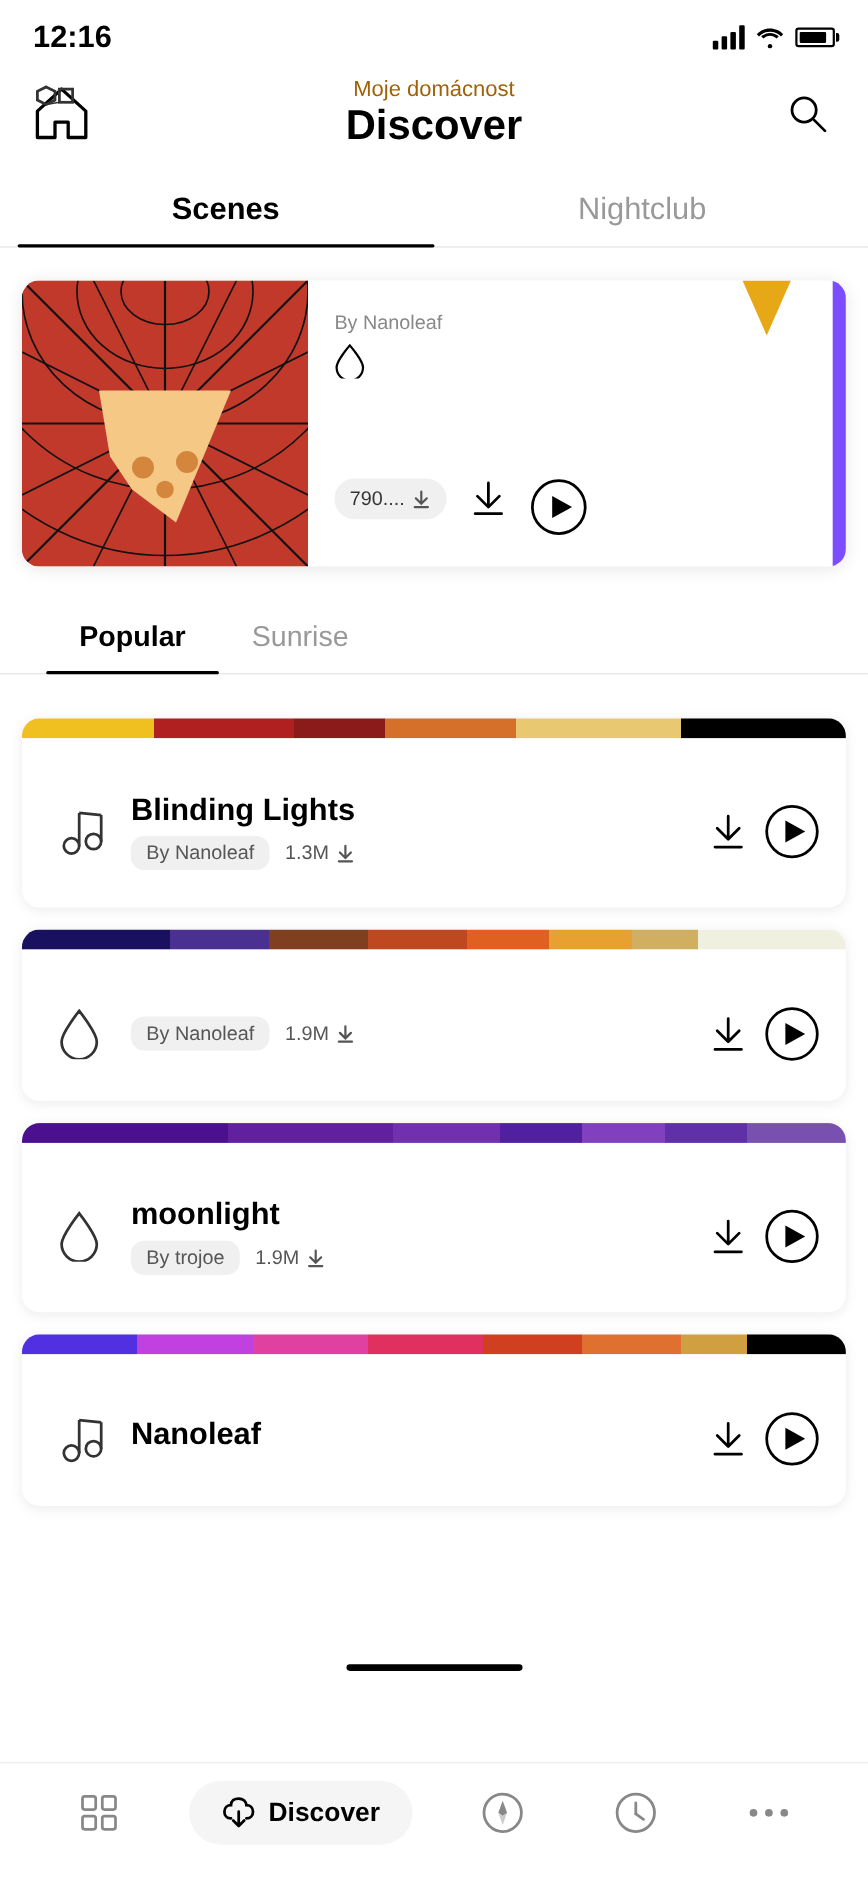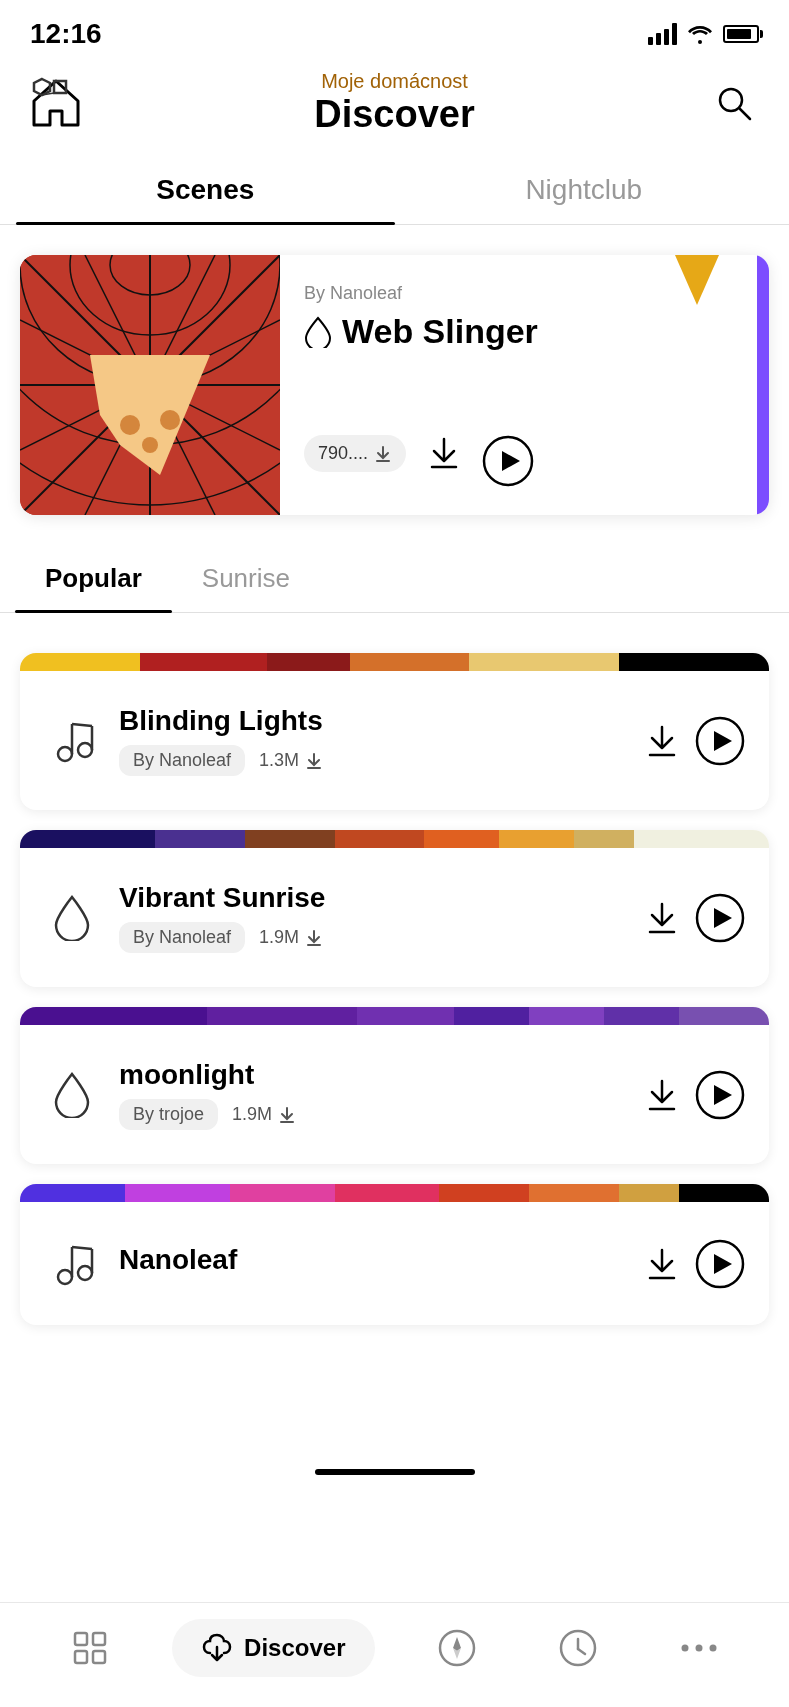--- a/index.html
+++ b/index.html
@@ -225,21 +225,21 @@
       top: 0;
       bottom: 0;
       width: 12px;
       background: #7c4dff;
       border-radius: 0 16px 16px 0;
     }
 
     
     .sub-tabs {
       display: flex;
-      padding: 0 15px;
+      padding: 0 42px;
       margin-bottom: 30px;
       border-bottom: 1px solid #e0e0e0;
     }
     .sub-tab {
       padding: 18px 30px;
       font-size: 26px;
       color: #999;
       cursor: pointer;
       position: relative;
     }
@@ -273,20 +273,21 @@
     }
     .scene-color-bar {
       height: 18px;
       width: 100%;
     }
     .scene-content {
       display: flex;
       align-items: center;
       padding: 34px 24px;
       gap: 20px;
+      margin-top: 15px;
     }
     .scene-icon {
       width: 55px;
       height: 55px;
       display: flex;
       align-items: center;
       justify-content: center;
       flex-shrink: 0;
     }
     .scene-details {
@@ -463,21 +464,20 @@
 
     <div class="featured-bookmark"></div>
 
     <div class="featured-info">
       <div>
         <div class="featured-by">By Nanoleaf</div>
         <div class="featured-name">
           <svg width="28" height="32" viewBox="0 0 28 32">
             <path d="M14 2 C14 2, 2 16, 2 22 a12 12 0 0 0 24 0 C26 16 14 2 14 2 Z" fill="none" stroke="#000" stroke-width="2"></path>
           </svg>
-          <span>Web Slinger</span>
         </div>
       </div>
       <div class="featured-actions">
         <button class="download-count-btn">
           <span>790....</span>
           <svg width="18" height="18" viewBox="0 0 18 18">
             <path d="M9 2v10M4 8l5 5 5-5" stroke="#555" stroke-width="2" fill="none" stroke-linecap="round"></path>
             <line x1="3" y1="16" x2="15" y2="16" stroke="#555" stroke-width="2" stroke-linecap="round"></line>
           </svg>
         </button>
@@ -557,21 +557,20 @@
   <div class="scene-card">
     <div class="scene-color-bar" style="background: linear-gradient(to right, #1a1060 18%, #4a3090 18% 30%, #804020 30% 42%, #c04820 42% 54%, #e06020 54% 64%, #e8a030 64% 74%, #d0b060 74% 82%, #f0f0e0 82%)">
     </div>
     <div class="scene-content">
       <div class="scene-icon">
         <svg width="40" height="46" viewBox="0 0 40 46">
           <path d="M20 2 C20 2, 4 22, 4 30 a16 16 0 0 0 32 0 C36 22 20 2 20 2 Z" fill="none" stroke="#333" stroke-width="2.5"></path>
         </svg>
       </div>
       <div class="scene-details">
-        <div class="scene-name">Vibrant Sunrise</div>
         <div class="scene-meta">
           <span class="scene-author">By Nanoleaf</span>
           <span class="scene-downloads">
             <span>1.9M</span>
             <svg width="18" height="18" viewBox="0 0 18 18">
               <path d="M9 2v10M4 8l5 5 5-5" stroke="#555" stroke-width="2" fill="none" stroke-linecap="round"></path>
               <line x1="3" y1="16" x2="15" y2="16" stroke="#555" stroke-width="2" stroke-linecap="round"></line>
             </svg>
           </span>
         </div>

